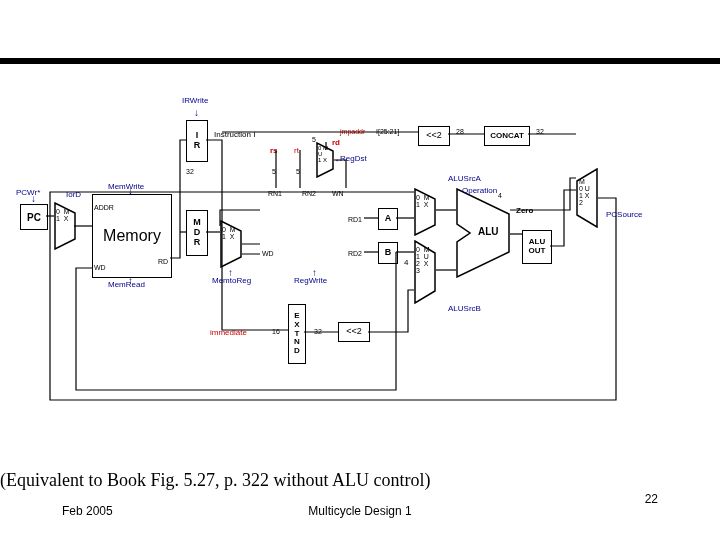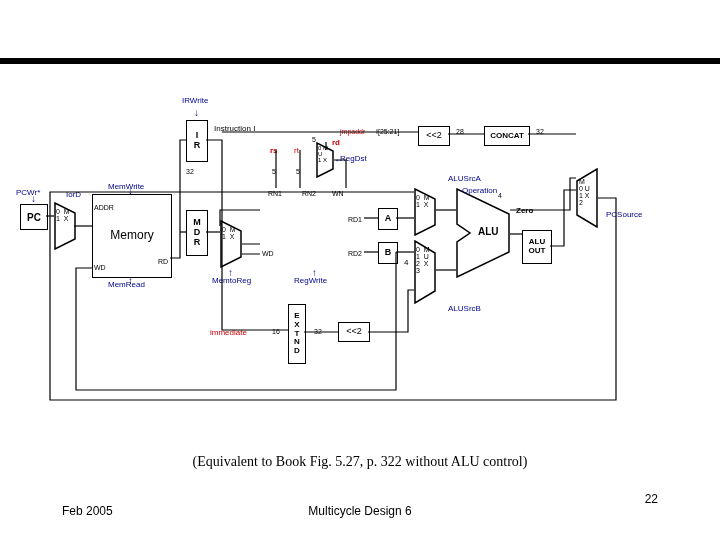--- a/index.html
+++ b/index.html
@@ -1,19 +1,19 @@
 <!DOCTYPE html>
 <html><head>
 <meta charset="utf-8">
 <style>
 body{margin:0;font-family:Arial,Helvetica,sans-serif;background:#fff;width:720px;height:540px;position:relative;overflow:hidden}
 .slide{position:absolute;inset:0}
 .title{position:absolute;top:20px;left:38px;font-size:26px;font-weight:700;color:#000}
 .titlebar{position:absolute;top:58px;left:0;width:720px;height:6px;background:#000}
-.caption{position:absolute;left:0;right:0;top:454px;text-align:center;font-family:'Times New Roman',serif;font-size:14px;color:#000}
+.caption{position:absolute;left:0;right:0;top:470px;font-family:'Times New Roman',serif;font-size:18px;color:#000}
 .footL{position:absolute;left:62px;bottom:22px;font-size:12px}
 .footC{position:absolute;left:0;right:0;bottom:22px;text-align:center;font-size:12px}
 .footR{position:absolute;right:62px;bottom:34px;font-size:12px}
 .diagram{position:absolute;left:16px;top:90px;width:688px;height:360px;font-family:Arial;font-size:9px;color:#000}
 .box{position:absolute;border:1.5px solid #000;background:#fff;display:flex;align-items:center;justify-content:center;text-align:center;line-height:1.1}
 .lbl{position:absolute;font-size:8px}
 .sig{position:absolute;color:#00008b;font-weight:400;font-size:8px}
 .arrow{position:absolute;color:#00008b;font-size:10px;line-height:1}
 .red{color:#c00}
 .trap{position:absolute}
@@ -30,34 +30,34 @@
     <div class="sig" style="left:0px;top:98px">PCWr*</div>
     <div class="arrow" style="left:15px;top:104px">↓</div>
 
     <svg class="trap" style="left:38px;top:112px" width="22" height="48">
         <polygon points="1,1 1,47 21,37 21,11" fill="#fff" stroke="#000" stroke-width="1.5"></polygon>
       </svg>
     <div class="lbl" style="left:40px;top:118px;font-size:7px;white-space:pre">0  M
 1  X</div>
     <div class="sig" style="left:50px;top:100px">IorD</div>
 
-    <div class="box" style="left:76px;top:104px;width:78px;height:82px;font-size:12px">Memory</div>
+    <div class="box" style="left:76px;top:104px;width:78px;height:82px;font-size:16px">Memory</div>
     <div class="lbl" style="left:78px;top:114px;font-size:7px">ADDR</div>
     <div class="lbl" style="left:142px;top:168px;font-size:7px">RD</div>
     <div class="lbl" style="left:78px;top:174px;font-size:7px">WD</div>
     <div class="sig" style="left:92px;top:92px">MemWrite</div>
     <div class="arrow" style="left:112px;top:96px">↓</div>
     <div class="sig" style="left:92px;top:190px">MemRead</div>
     <div class="arrow" style="left:112px;top:186px">↑</div>
 
     <div class="box" style="left:170px;top:30px;width:20px;height:40px;font-weight:700;white-space:pre">I
 R</div>
     <div class="sig" style="left:166px;top:6px">IRWrite</div>
     <div class="arrow" style="left:178px;top:18px">↓</div>
-    <div class="lbl" style="left:198px;top:34px">Instruction  I</div>
+    <div class="lbl" style="left:198px;top:40px">Instruction  I</div>
 
     <div class="box" style="left:170px;top:120px;width:20px;height:44px;font-weight:700;white-space:pre">M
 D
 R</div>
     <div class="lbl" style="left:170px;top:78px;font-size:7px">32</div>
 
     <svg class="trap" style="left:204px;top:130px" width="22" height="48">
         <polygon points="1,1 1,47 21,37 21,11" fill="#fff" stroke="#000" stroke-width="1.5"></polygon>
       </svg>
     <div class="lbl" style="left:206px;top:136px;font-size:7px;white-space:pre">0  M
@@ -175,15 +175,15 @@
           <path d="M512 44 H560"></path>
         <path d="M534 156 H548 V100 H560"></path>
           <path d="M494 120 H554 V88 H560"></path>
         <path d="M380 162 V300 H60 V178 H76"></path>
       </g>
     </svg>
   </div>
 
   <div class="caption">(Equivalent to Book Fig. 5.27, p. 322 without ALU control)</div>
   <div class="footL">Feb 2005</div>
-  <div class="footC">Multicycle Design 6</div>
+  <div class="footC">Multicycle Design 1</div>
   <div class="footR">22</div>
 </div>
 
 </body></html>

